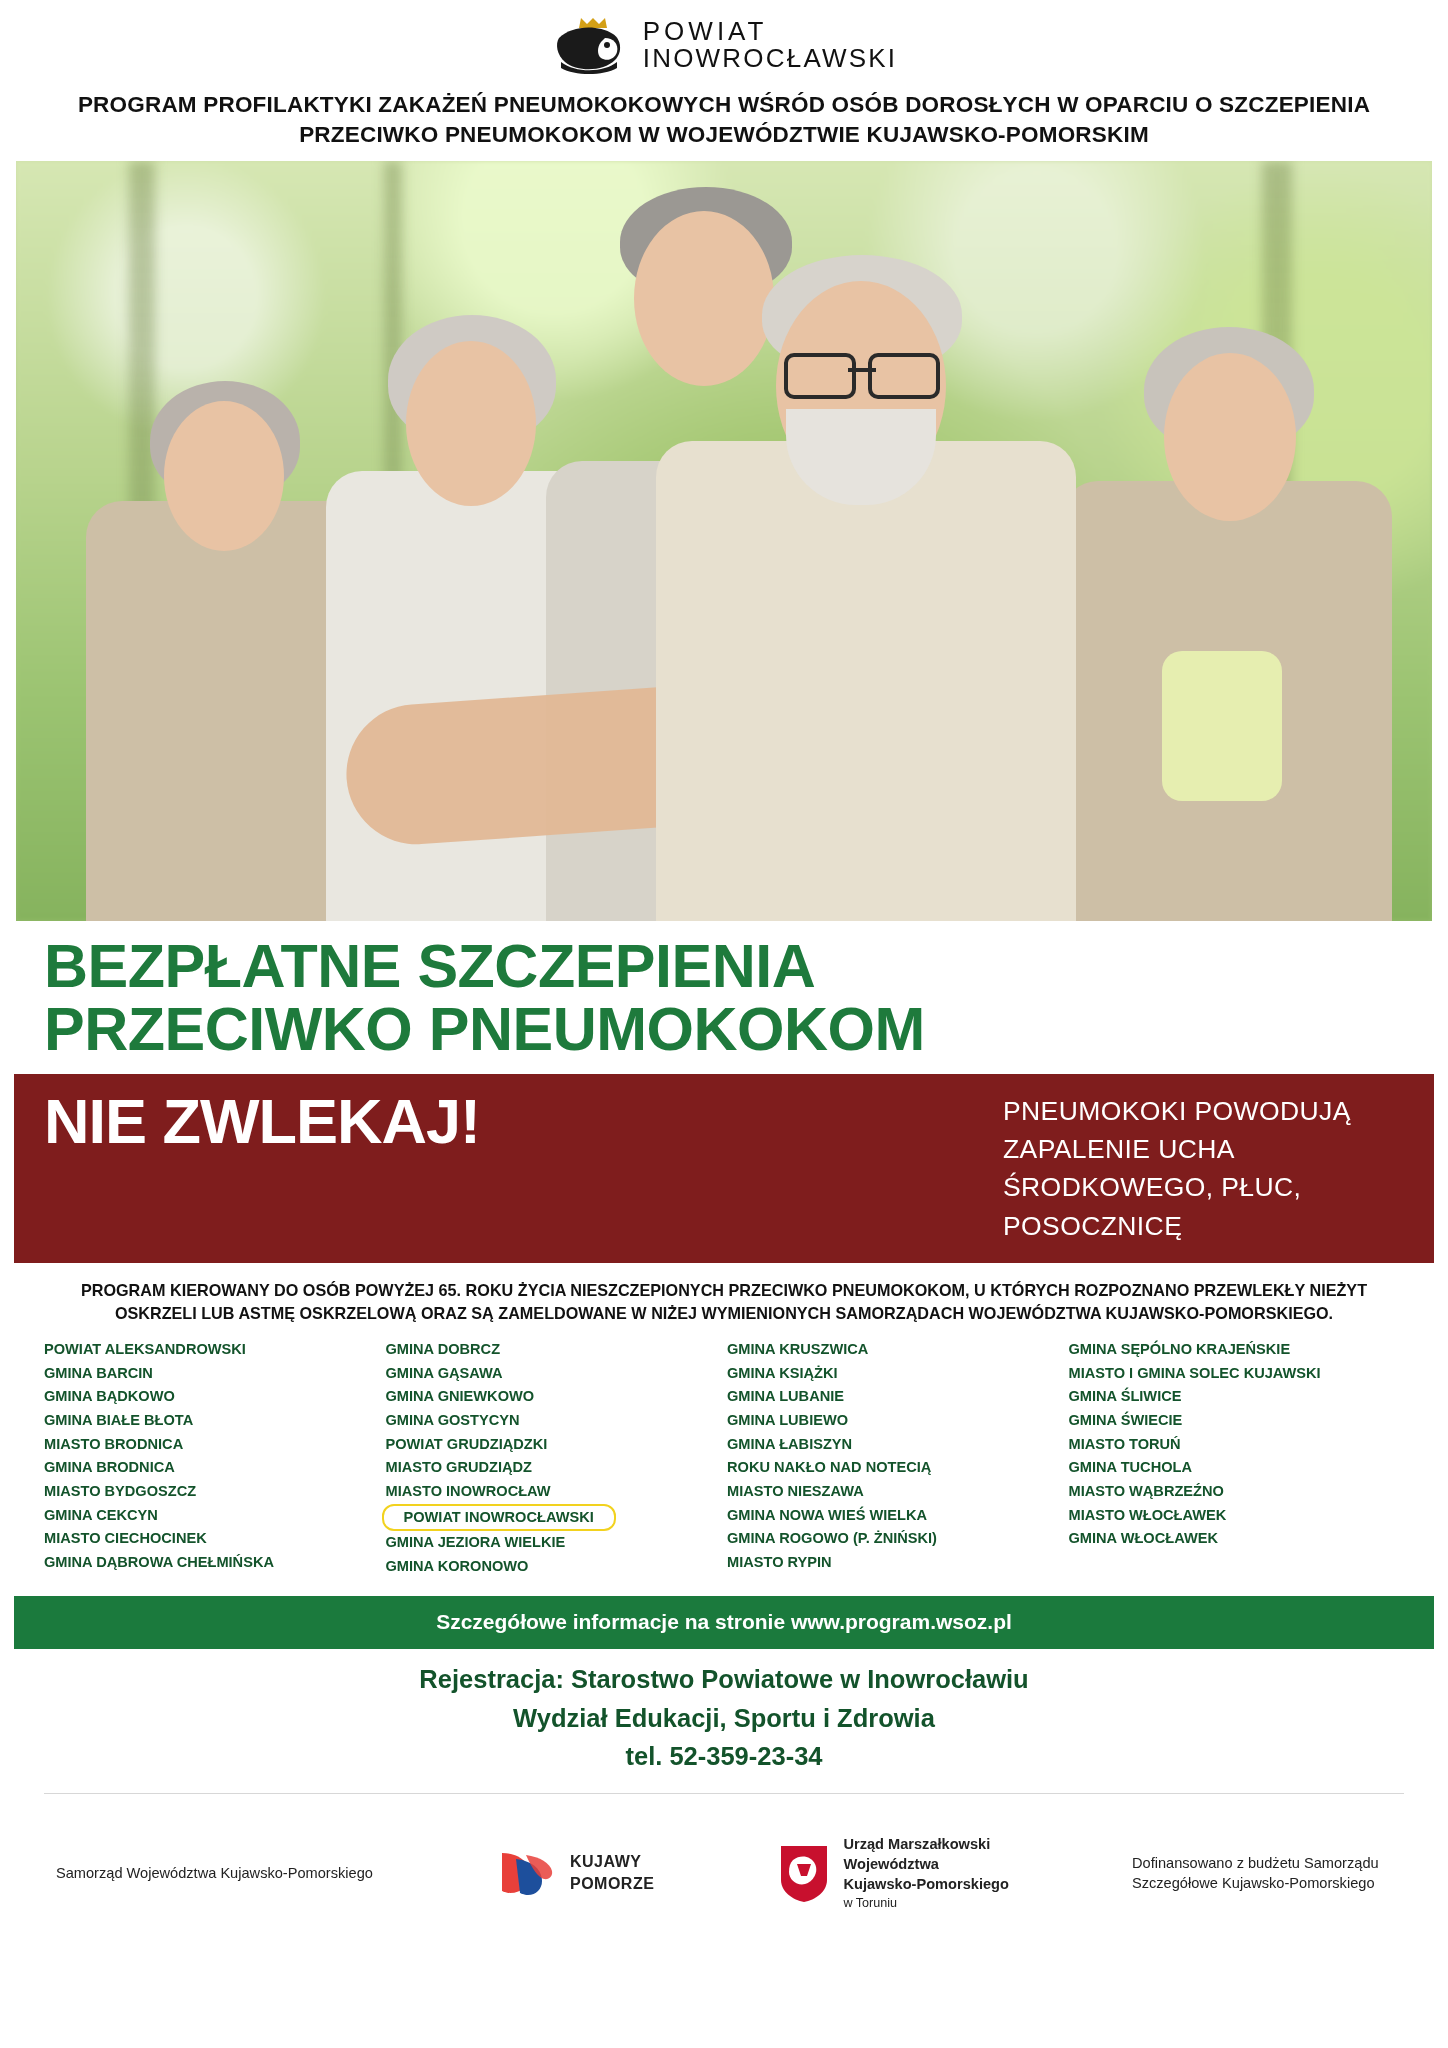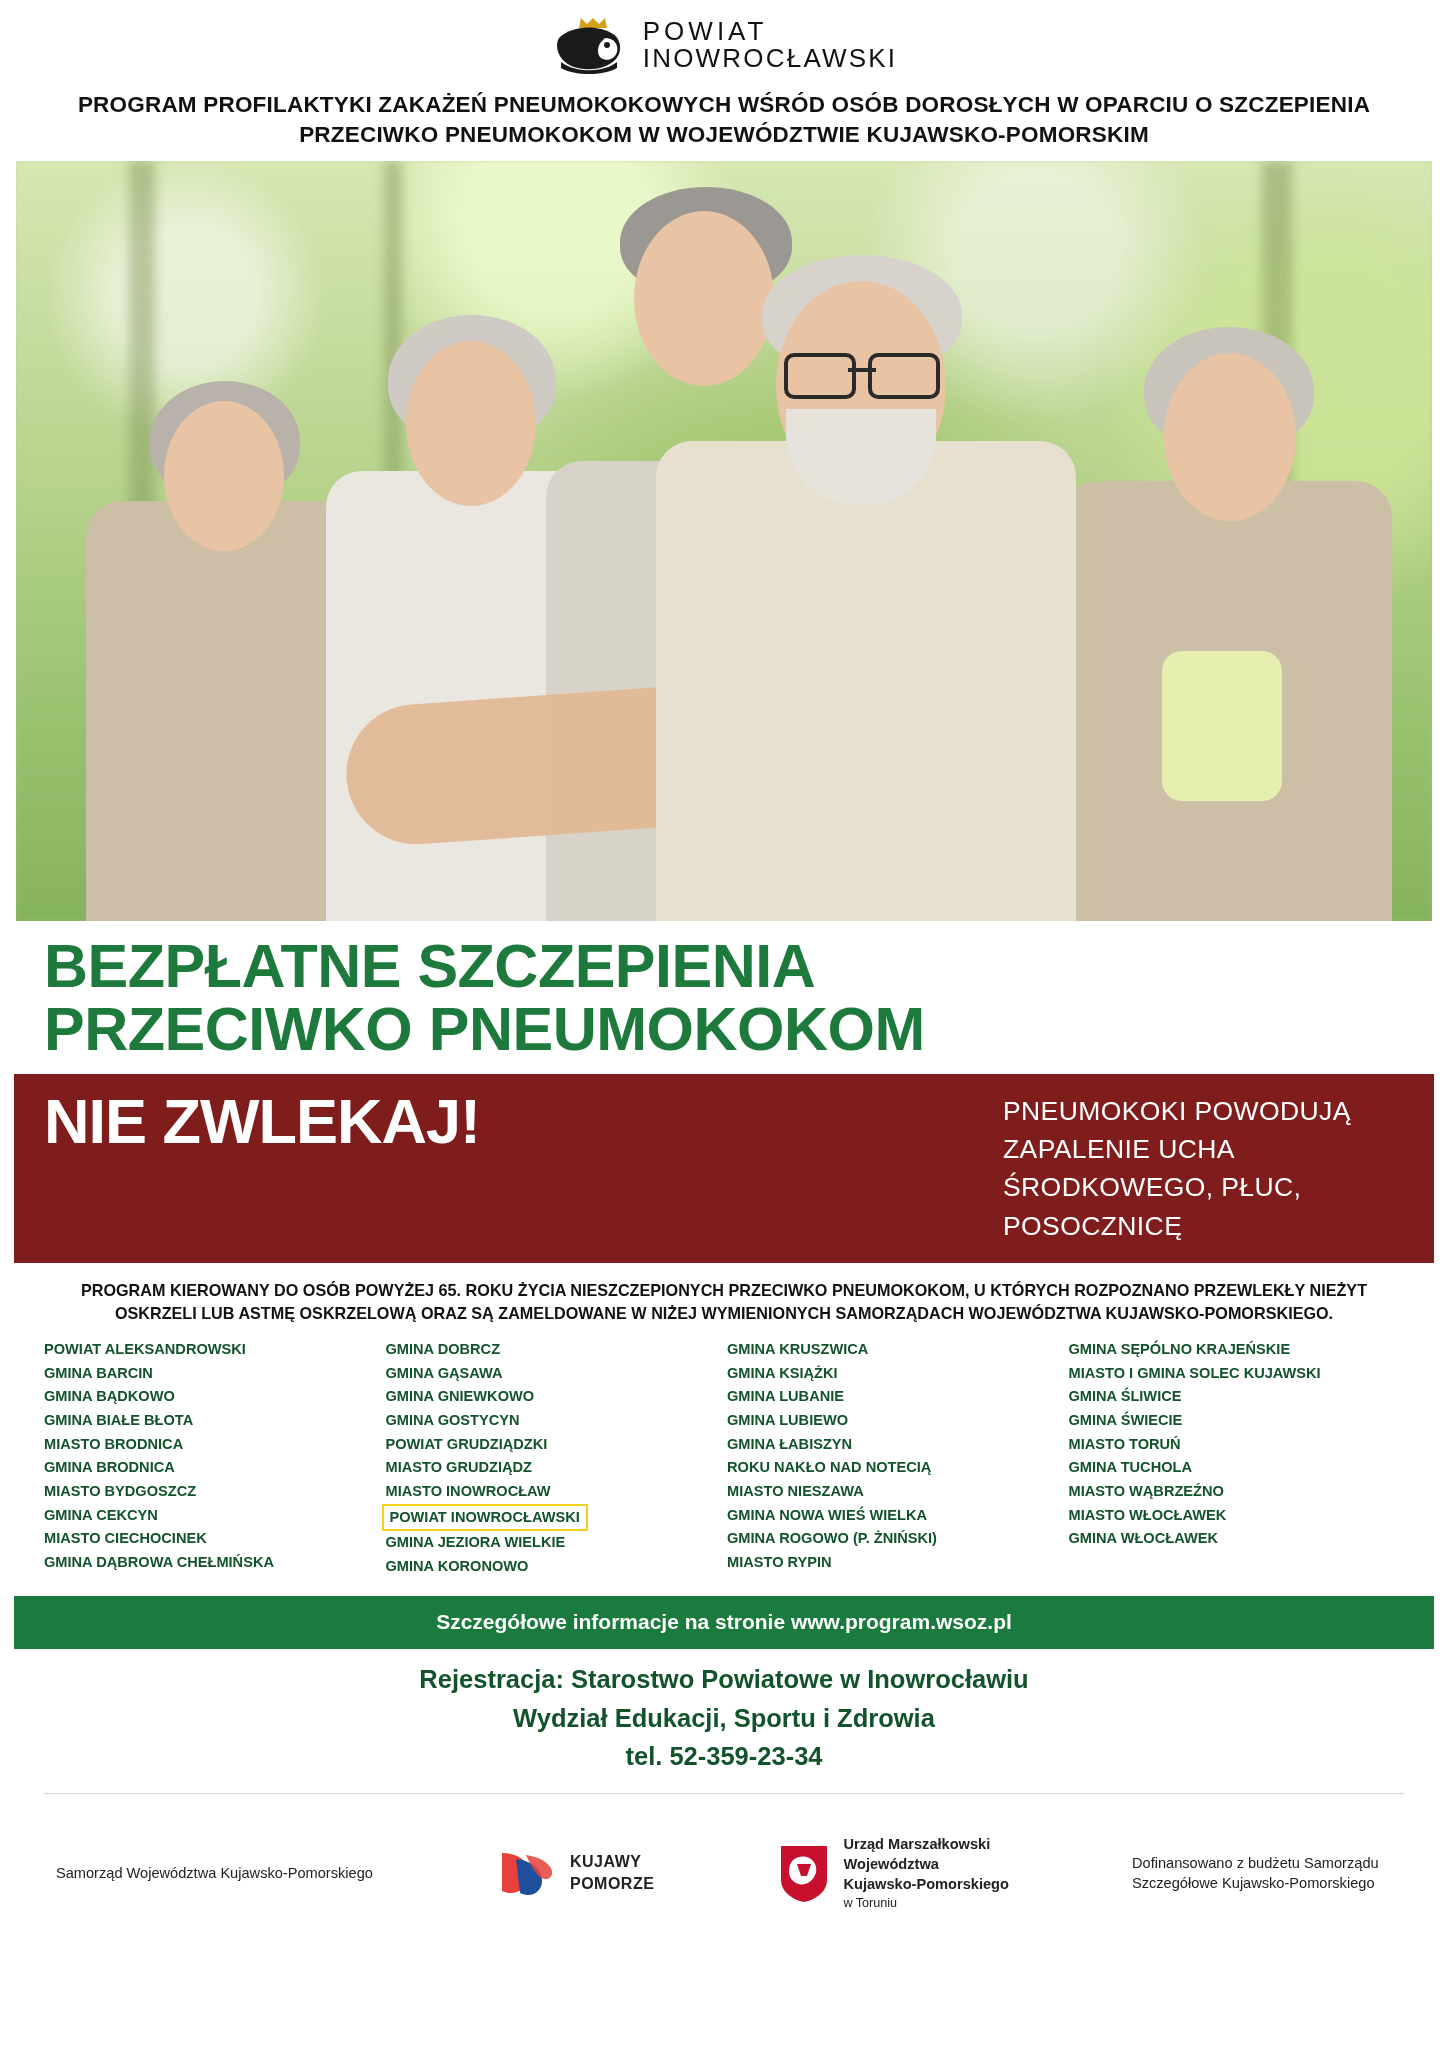--- a/index.html
+++ b/index.html
@@ -163,23 +163,23 @@
     font-size:14.6px;
     font-weight:bold;
     color:#13532b;
     line-height:1.62;
   }
   .cols .col{flex:1;}
   .cols .item{white-space:nowrap;}
   .cols .item.hl{
     display:inline-block;
     border:2px solid #f2d21e;
-    padding:0 6px;
+    padding:0 20px;
     margin-left:-4px;
-    border-radius:0;
+    border-radius:12px;
   }
 
   
   .info-bar{
     margin:18px 14px 11px 14px;
     background:#1b7a3d;
     color:#fff;
     text-align:center;
     font-weight:bold;
     font-size:21px;

